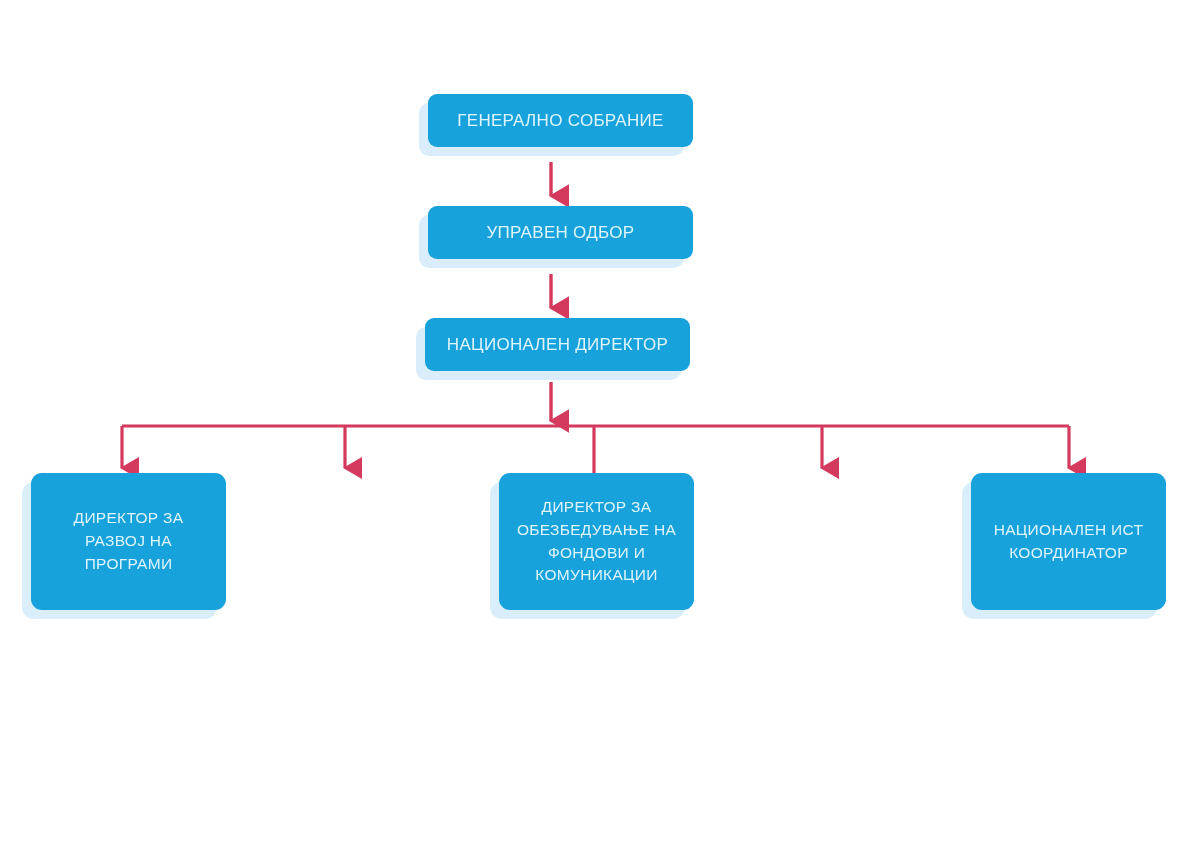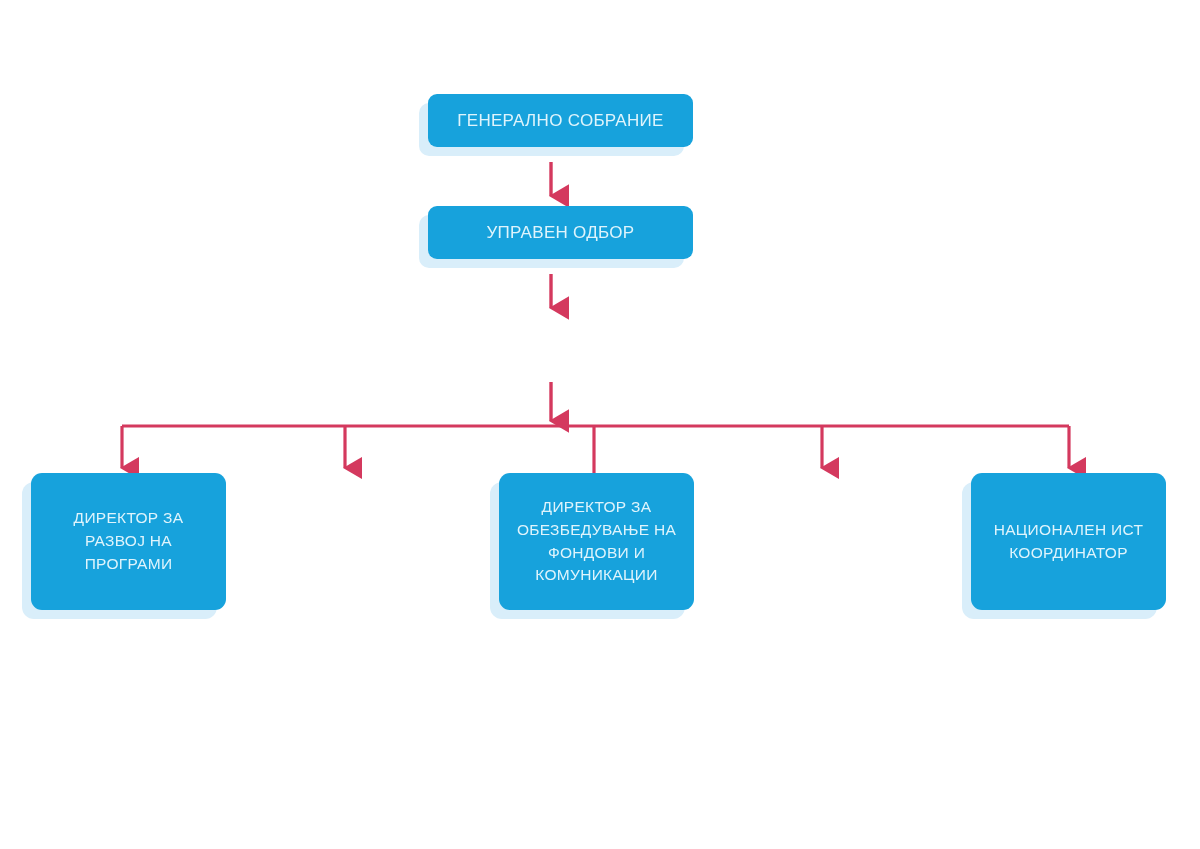--- a/index.html
+++ b/index.html
@@ -131,20 +131,26 @@
     </div>
   </div>
 
   <div class="node top" style="left:428px; top:206px;">
     <div class="shadow"></div>
     <div class="face">
       <span class="label">УПРАВЕН ОДБОР</span>
     </div>
   </div>
 
+  <div class="node top" style="left:425px; top:318px;">
+    <div class="shadow"></div>
+    <div class="face">
+      <span class="label">НАЦИОНАЛЕН ДИРЕКТОР</span>
+    </div>
+  </div>
 
   <div class="node leaf" style="left:31px; top:473px;">
     <div class="shadow"></div>
     <div class="face">
       <span class="label">ДИРЕКТОР ЗА
 РАЗВОЈ НА
 ПРОГРАМИ</span>
     </div>
   </div>
 

